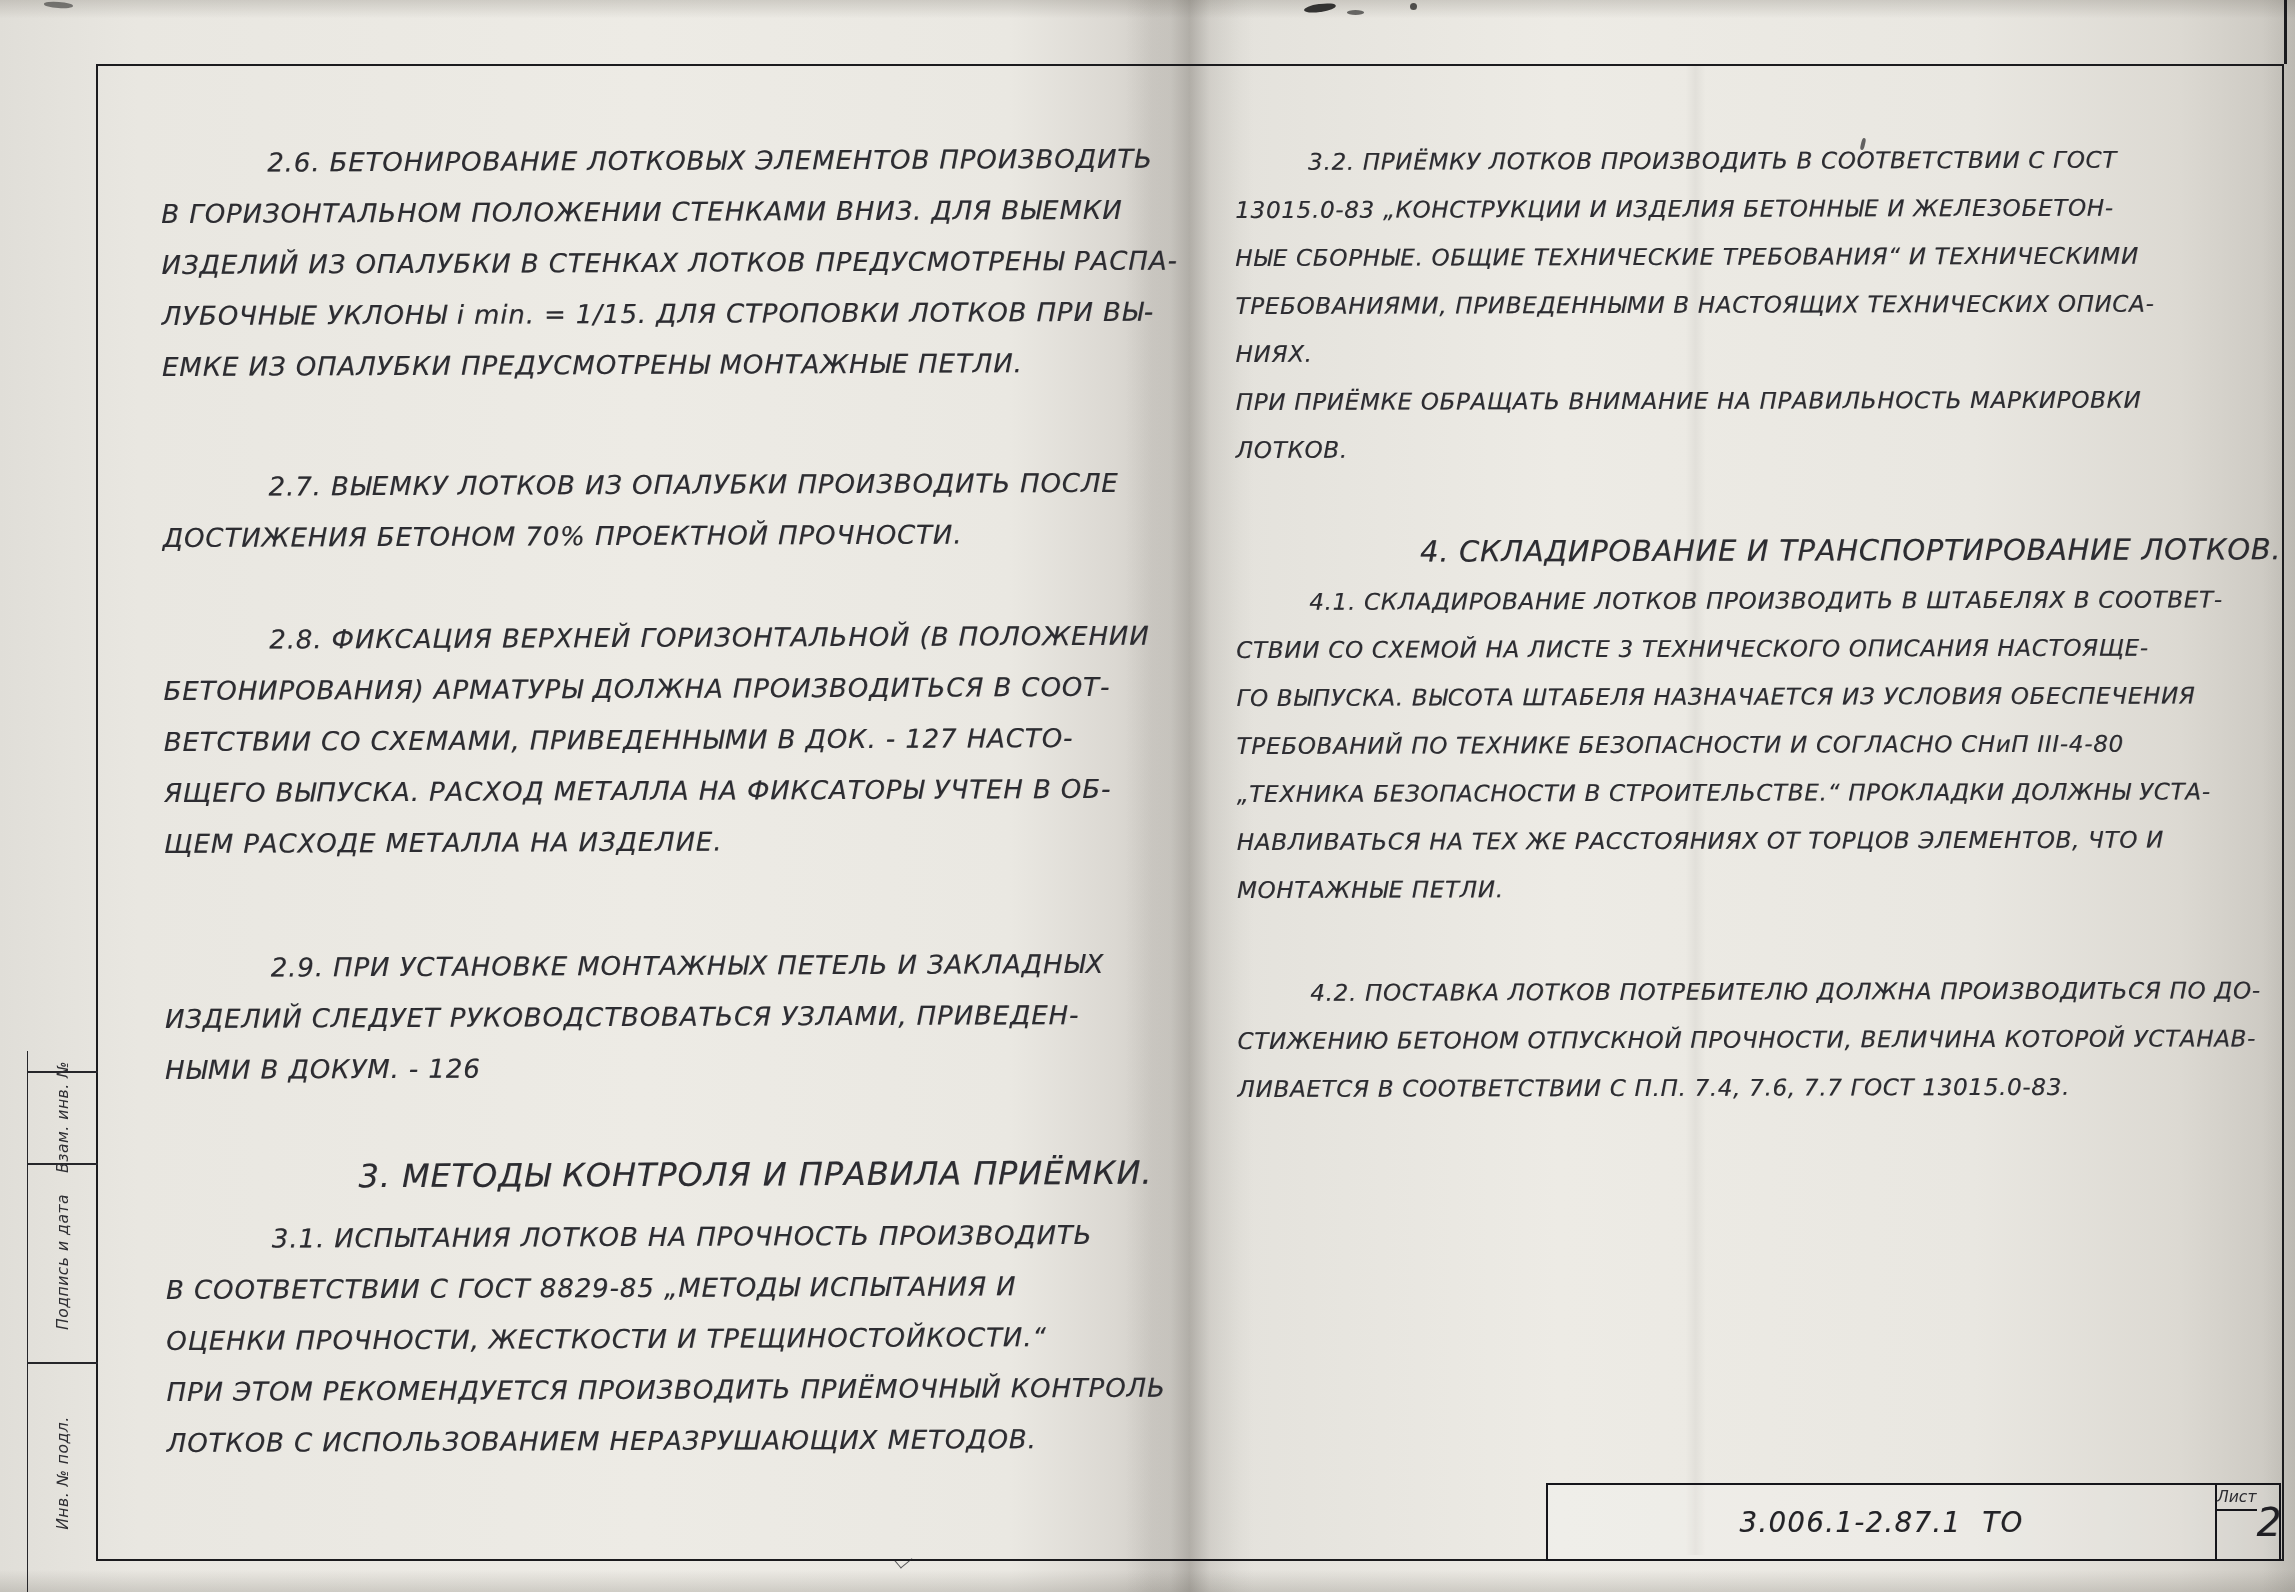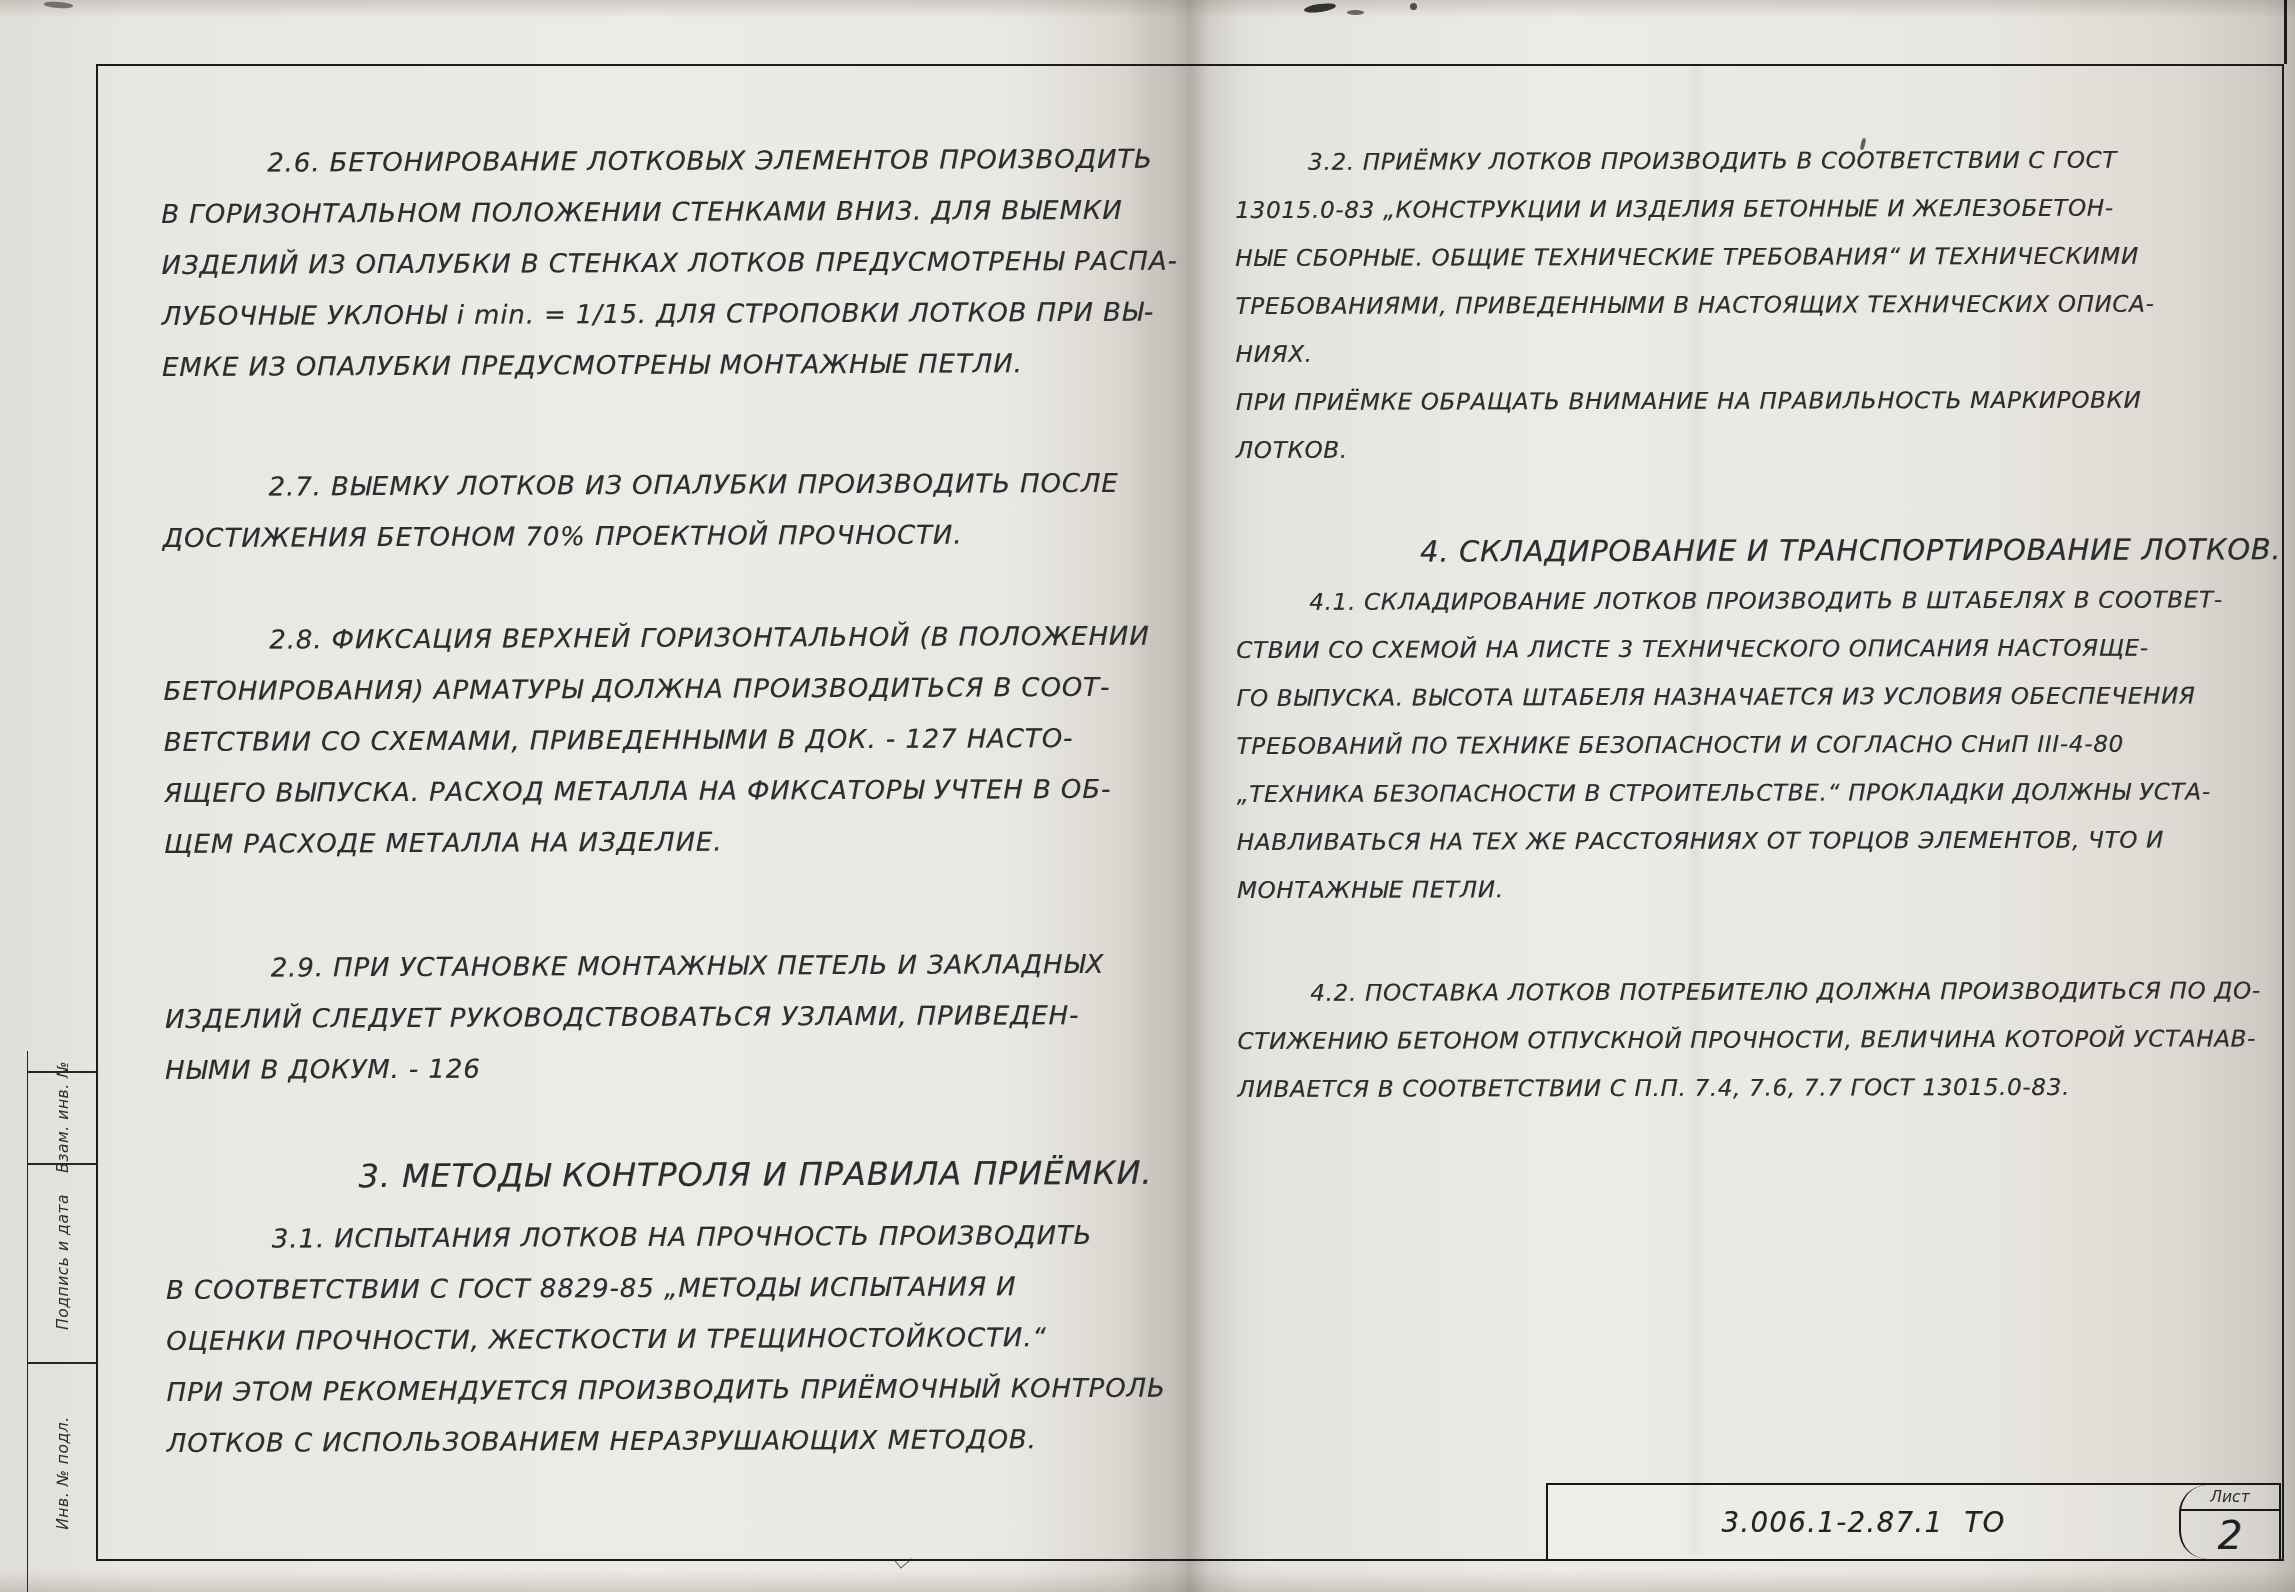--- a/index.html
+++ b/index.html
@@ -79,22 +79,22 @@
     display: flex;
     background: rgba(255,255,255,0.15);
   }
   .tb-main {
     flex: 1; display: flex; align-items: center; justify-content: center;
     gap: 21px;
     font-style: italic; font-size: 27.5px; letter-spacing: 1.4px; color: #232327;
     text-shadow: 0.5px 0 rgba(35,35,39,0.45);
   }
   .tb-sheet {
-    width: 100px; border-left: 2.8px solid #15151a; box-sizing: border-box;
-    display: flex; flex-direction: column; border-radius: 28px;
+    width: 64px; border-left: 2.8px solid #15151a; box-sizing: border-box;
+    display: flex; flex-direction: row;
   }
   .tb-sheet-label {
     height: 24px; border-bottom: 2.3px solid #15151a;
     display: flex; align-items: center; justify-content: center;
     font-style: italic; font-size: 15.6px; color: #2c2c31;
   }
   .tb-sheet-num {
     flex: 1; display: flex; align-items: center; justify-content: center;
     font-style: italic; font-size: 39px; color: #1f1f24;
     text-shadow: 0.7px 0 rgba(31,31,36,0.5);

